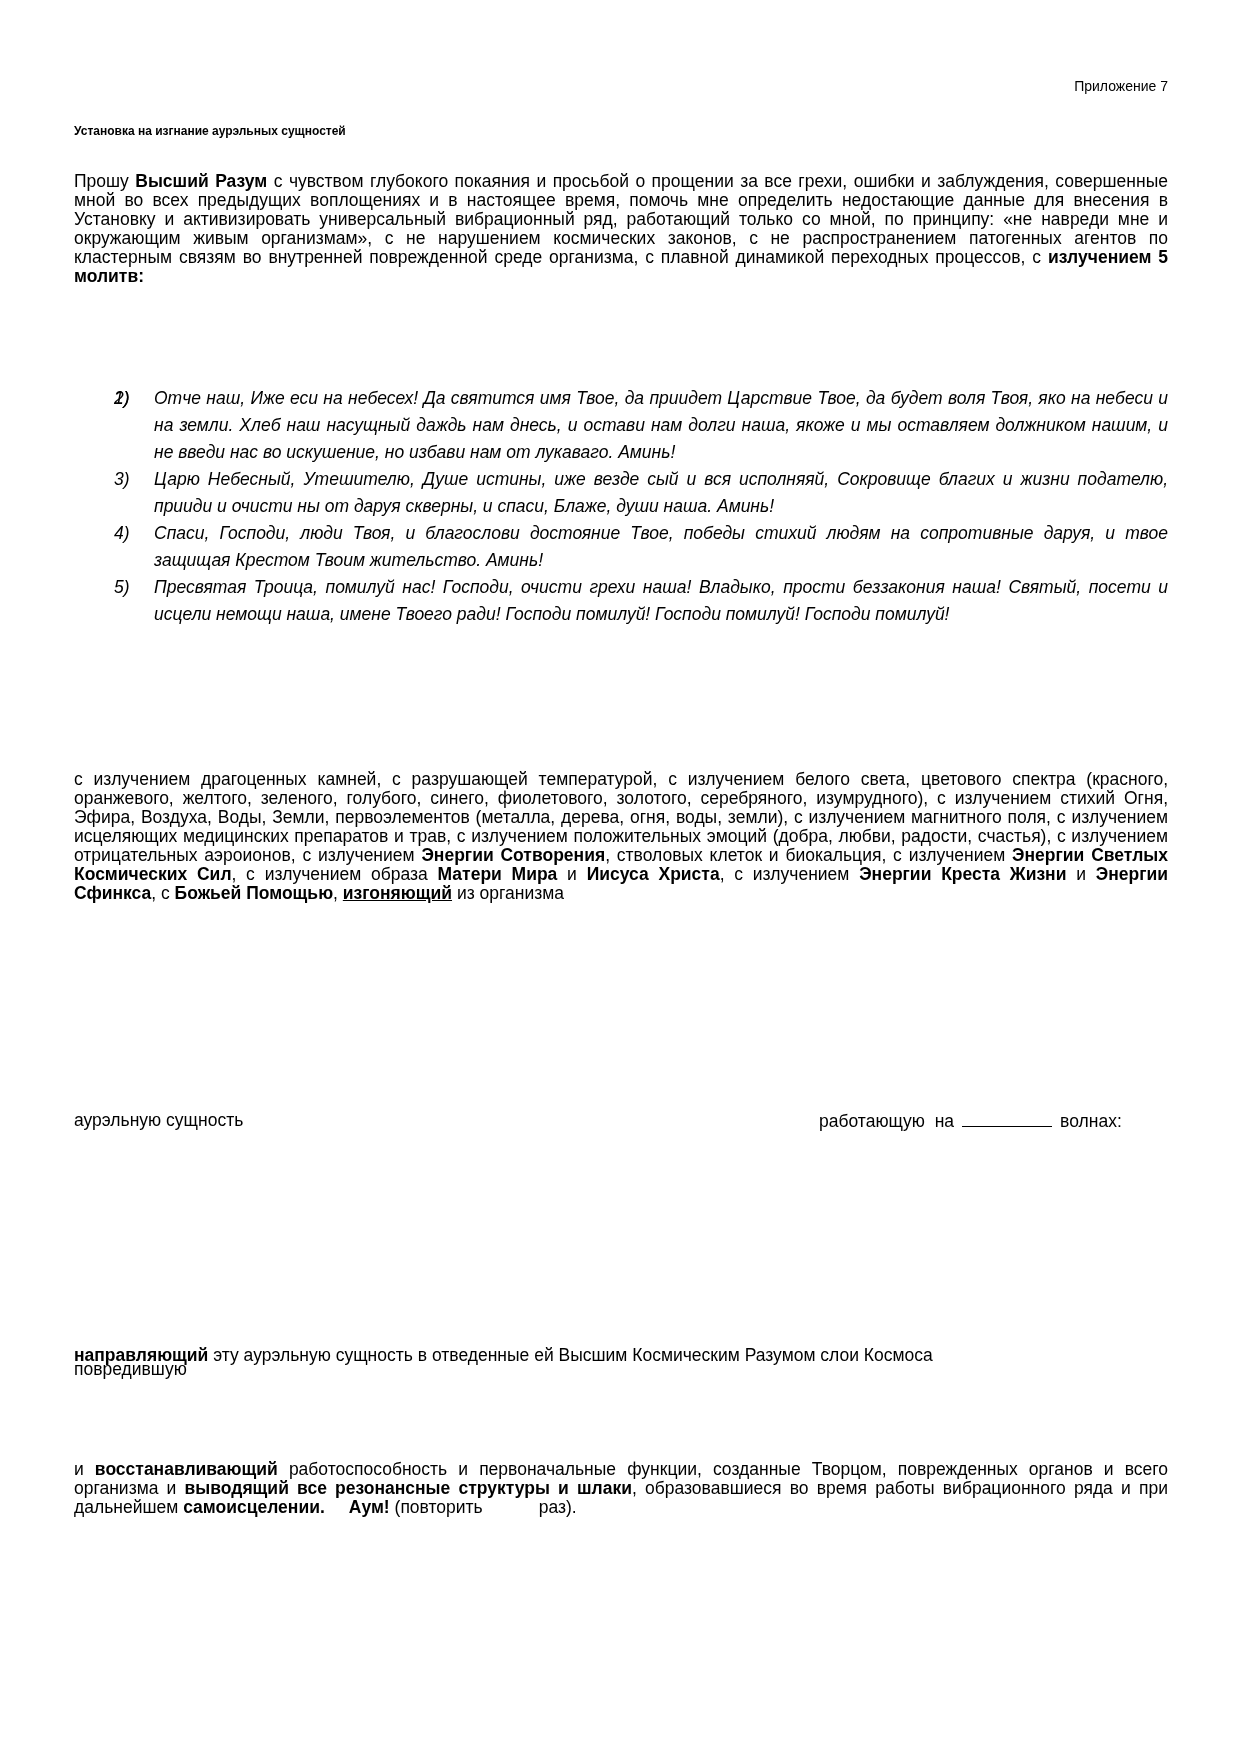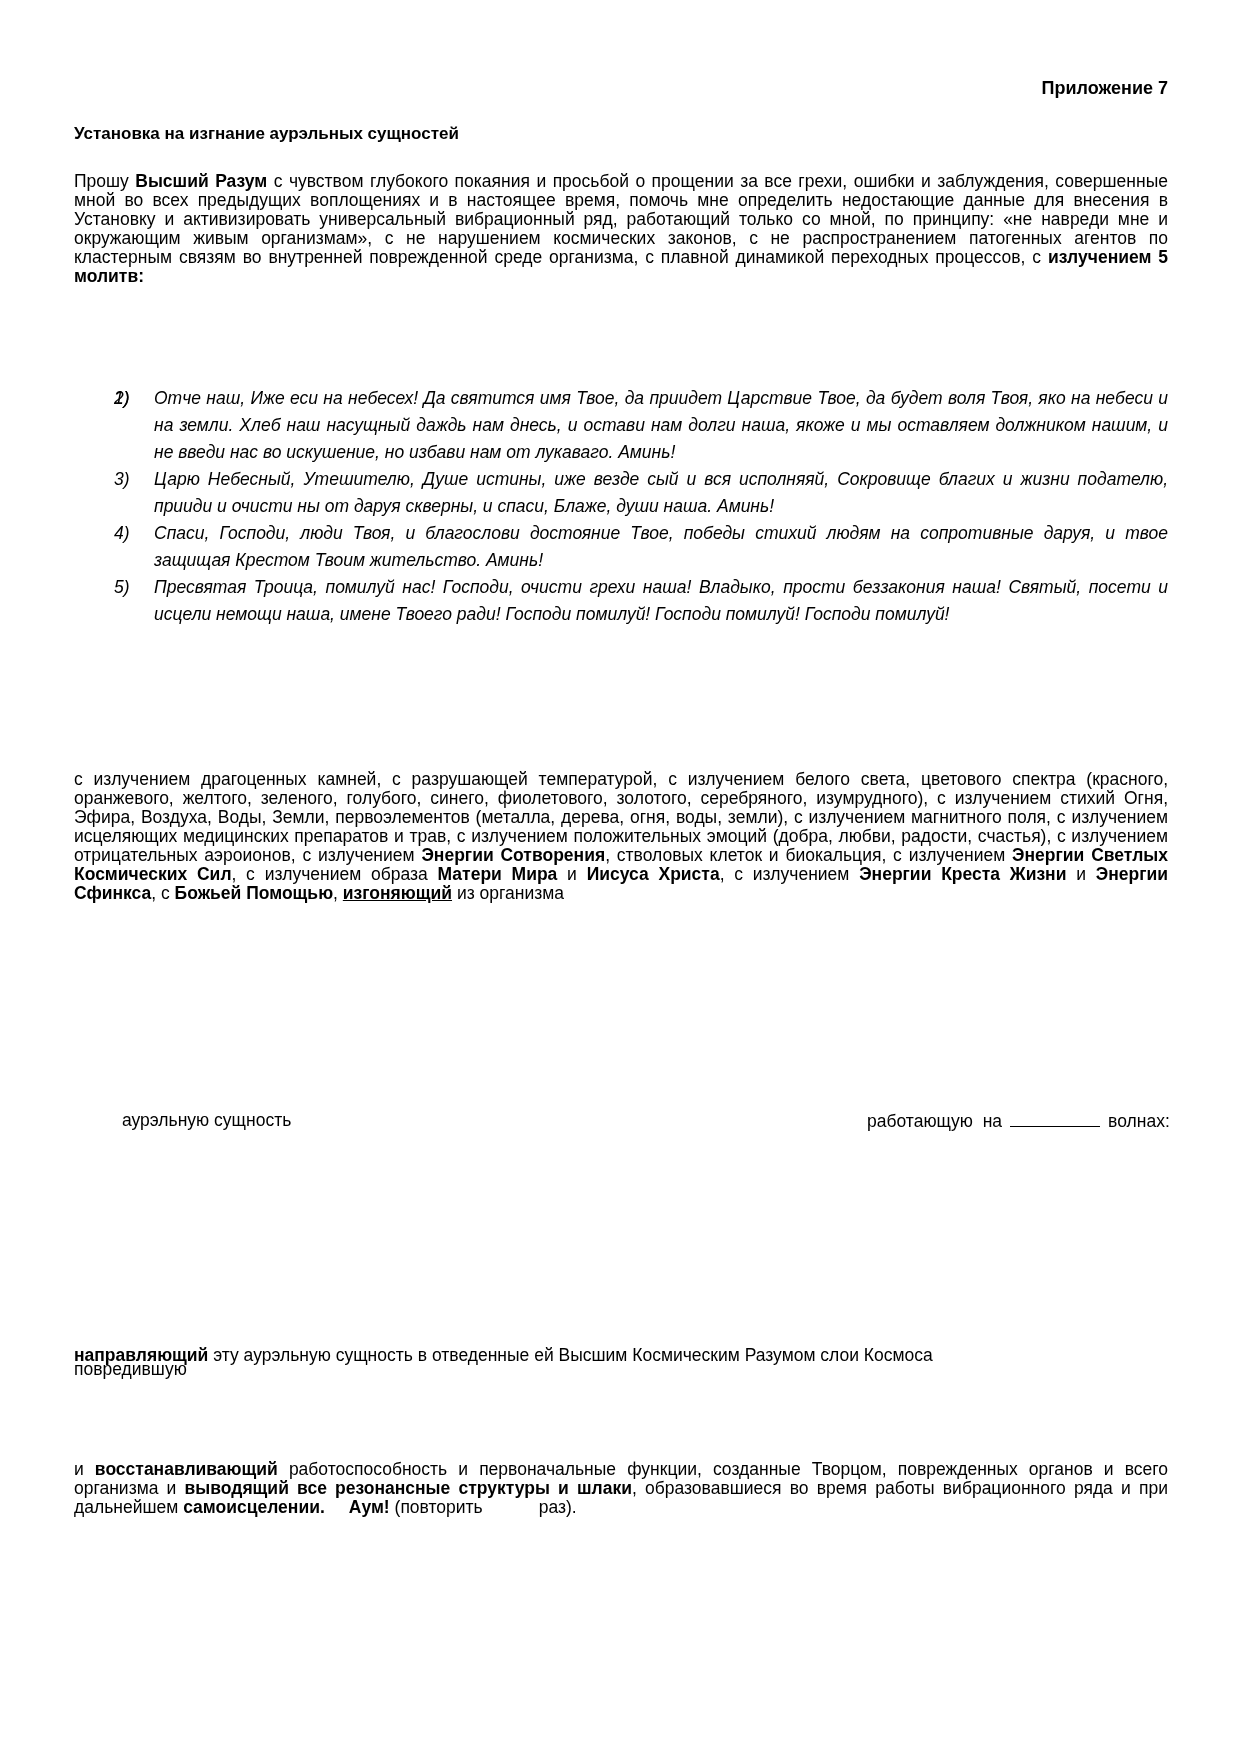--- a/index.html
+++ b/index.html
@@ -1,29 +1,29 @@
 <!DOCTYPE html>
 <html><head>
 <meta charset="utf-8">
 <style>
   html, body { margin: 0; padding: 0; background: #ffffff; }
   body {
     width: 1241px; height: 1754px; position: relative; overflow: hidden;
     font-family: "Liberation Sans", sans-serif; color: #000; font-size: 17.5px;
   }
   .page { position: absolute; left: 74px; top: 0; width: 1094px; }
-  .appendix { position: absolute; top: 78px; right: 0; font-weight: bold; font-size: 18px; }
-  .title { position: absolute; top: 124px; left: 0; font-weight: bold; font-size: 17px; }
+  .appendix { position: absolute; top: 78px; right: 0; font-weight: normal; font-size: 14px; }
+  .title { position: absolute; top: 124px; left: 0; font-weight: bold; font-size: 12px; }
   .para { position: absolute; left: 0; width: 1094px; text-align: justify; line-height: 19px; }
   .p-intro { top: 172px; }
   .prayers { position: absolute; top: 385px; left: 40px; width: 1054px; margin: 0; padding: 0; list-style: none; font-style: italic; line-height: 27px; }
   .prayers li { position: relative; padding-left: 40px; text-align: justify; }
   .prayers .num { position: absolute; left: 0; top: 0; }
   .p-emit { top: 770px; }
-  .row-entity { position: absolute; top: 1110px; left: 0; width: 1094px; height: 27px; margin-left: 48px; }
+  .row-entity { position: absolute; top: 1110px; left: 0; width: 1094px; height: 27px; }
   .row-entity .left { position: absolute; left: 0; }
   .row-entity .right { position: absolute; left: 745px; white-space: pre; }
   .blank { display: inline-block; width: 90px; border-bottom: 1px solid #000; margin: 0 8px; height: 16px; vertical-align: baseline; }
   .p-damaged { top: 1360px; }
   .p-direct { top: 1346px; }
   .p-restore { top: 1460px; }
   b { font-weight: bold; }
   u { text-decoration: underline; }
   .gap { display: inline-block; width: 56px; }
   .gap2 { display: inline-block; width: 24px; }

